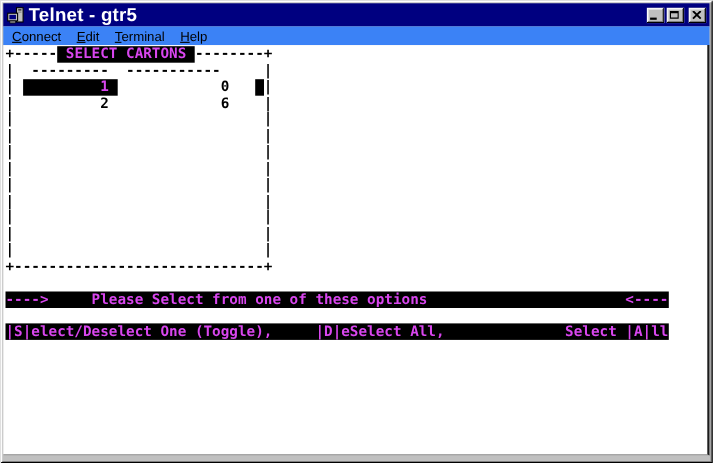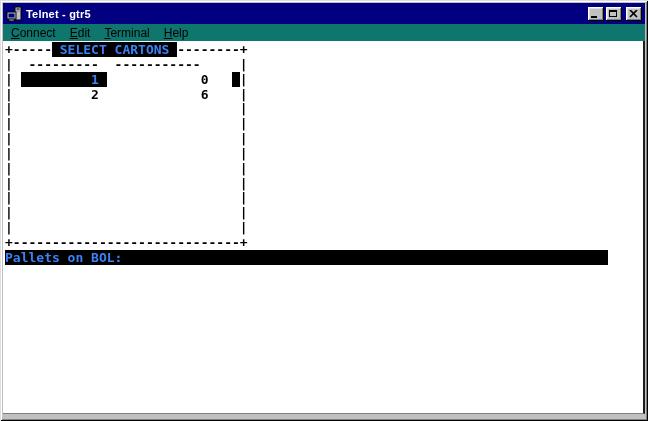--- a/index.html
+++ b/index.html
@@ -8,49 +8,49 @@
     box-shadow: inset 1px 1px 0 #dfdfdf, inset -1px -1px 0 #000,
                 inset 2px 2px 0 #fff, inset -2px -2px 0 #808080;
     font-family:"Liberation Sans",sans-serif;
     overflow:hidden;
   }
   .titlebar{
     position:absolute;left:3px;top:3px;right:3px;height:21px;
     background:#000080;display:flex;align-items:center;padding:0 3px;gap:4px;
   }
   .title-text{
-    color:#fff;font-weight:bold;font-size:11px;flex:1;
+    color:#fff;font-weight:bold;font-size:17px;flex:1;
     font-family:"Liberation Sans",sans-serif;letter-spacing:0.2px;
     white-space:nowrap;overflow:hidden;
   }
   .win-icon{width:16px;height:16px;flex:0 0 16px;}
   .controls{display:flex;gap:2px;align-items:center;}
   .tbtn{
     width:16px;height:14px;background:#c0c0c0;position:relative;padding:0;border:0;
     box-shadow: inset -1px -1px 0 #000, inset 1px 1px 0 #fff,
                 inset -2px -2px 0 #808080, inset 2px 2px 0 #dfdfdf;
   }
   .tbtn.close{margin-left:2px;}
   .glyph-min{position:absolute;left:3px;bottom:3px;width:6px;height:2px;background:#000;}
   .glyph-max{position:absolute;left:3px;top:3px;width:8px;height:7px;border:1px solid #000;border-top:2px solid #000;box-sizing:border-box;}
   .glyph-close{position:absolute;left:3px;top:3px;}
   .menubar{
-    position:absolute;left:3px;top:24px;right:3px;height:17px;background:#0f766e;
+    position:absolute;left:3px;top:24px;right:3px;height:17px;background:#3b82f6;
     display:flex;align-items:center;font-size:12px;color:#000;padding-left:1px;
   }
   .menu-item{padding:1px 7px;white-space:nowrap;}
   .terminal{
     position:absolute;left:3px;top:41px;right:3px;bottom:7px;background:#fff;color:#000;
     border-right:2px solid #1c1c1c;border-bottom:1px solid #808080;
     overflow:hidden;box-sizing:border-box;
     font-family:"DejaVu Sans Mono",monospace;font-weight:bold;font-size:13px;line-height:14.85px;
     padding:2px 0 0 2px;
   }
   .trow{height:14.85px;white-space:pre;}
-  .inv{background:#000;color:#3b82f6;}
+  .inv{background:#000;color:#d946ef;}
 </style>
 </head>
 <body>
 
 <div class="window">
 
   <div class="titlebar">
     <svg class="win-icon" viewBox="0 0 16 16">
       <rect x="9" y="1" width="6" height="13" fill="#c0c0c0" stroke="#000" stroke-width="1"></rect>
       <rect x="10.5" y="2.5" width="3" height="1" fill="#000"></rect>
@@ -90,22 +90,23 @@
       <div class="trow"><span>|                             |</span></div>
       <div class="trow"><span>|                             |</span></div>
       <div class="trow"><span>|                             |</span></div>
       <div class="trow"><span>|                             |</span></div>
       <div class="trow"><span>|                             |</span></div>
       <div class="trow"><span>|                             |</span></div>
       <div class="trow"><span>|                             |</span></div>
       <div class="trow"><span>|                             |</span></div>
       <div class="trow"><span>|                             |</span></div>
       <div class="trow"><span>+-----------------------------+</span></div>
-      <div class="trow"><span class="inv">Pallets on BOL:                                                              </span></div>
       <div class="trow"></div>
+      <div class="trow"><span class="inv">----&gt;     Please Select from one of these options                       &lt;----</span></div>
       <div class="trow"></div>
+      <div class="trow"><span class="inv">|S|elect/Deselect One (Toggle),     |D|eSelect All,              Select |A|ll</span></div>
       <div class="trow"></div>
       <div class="trow"></div>
       <div class="trow"></div>
       <div class="trow"></div>
     </div>
 
 </div>
 
 </body></html>

